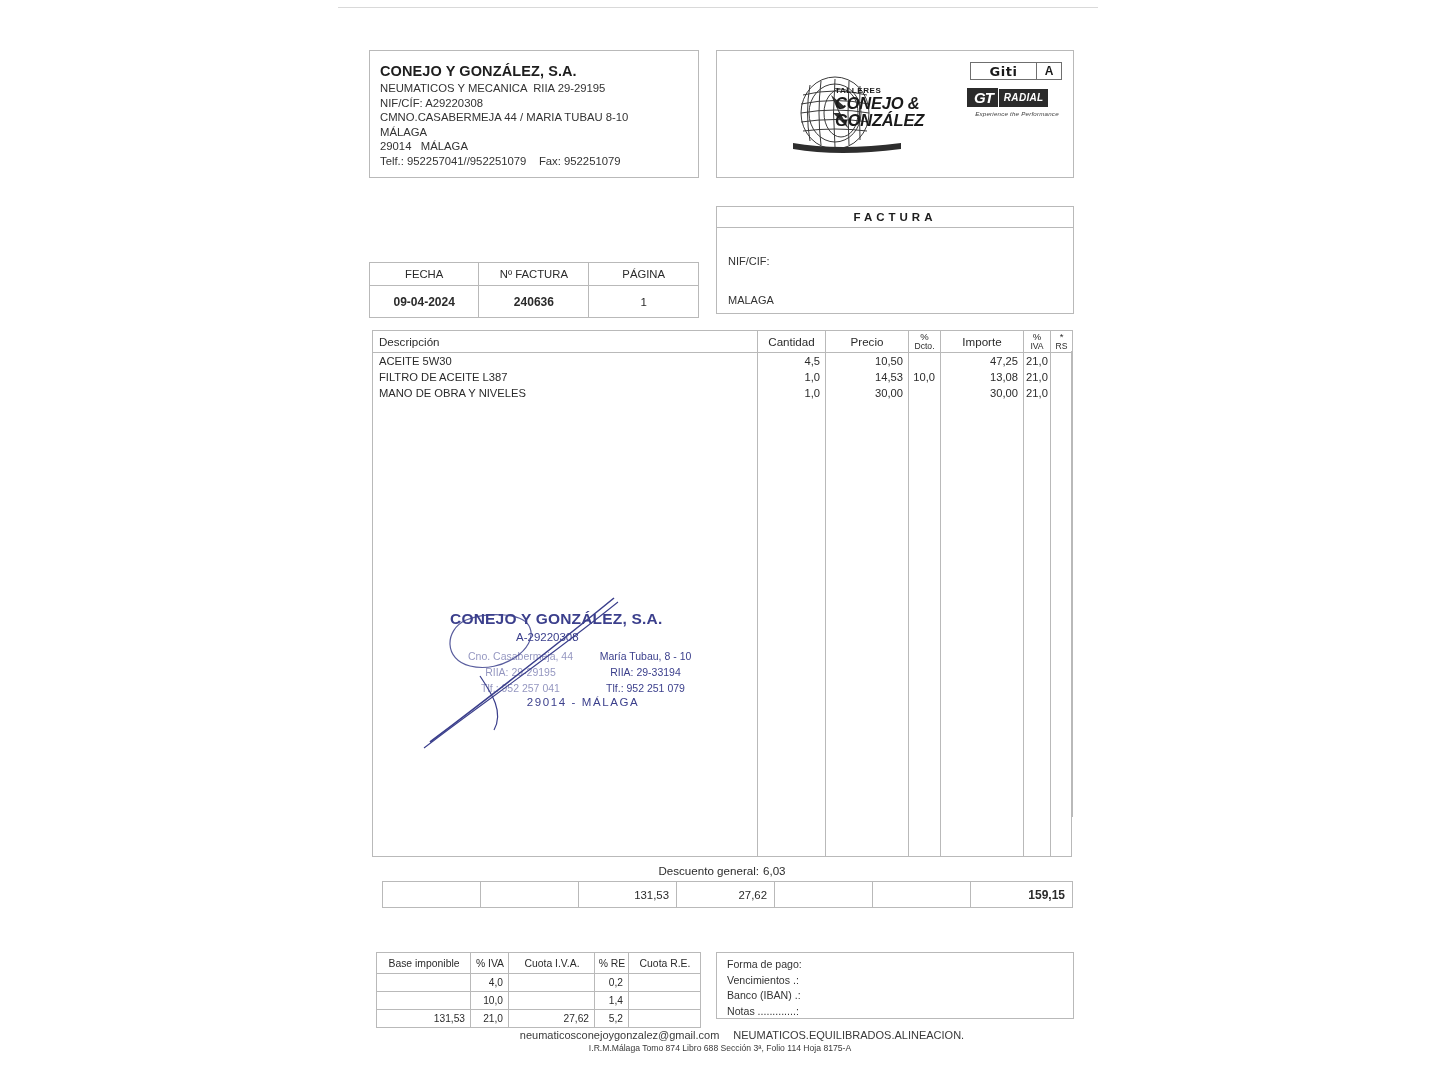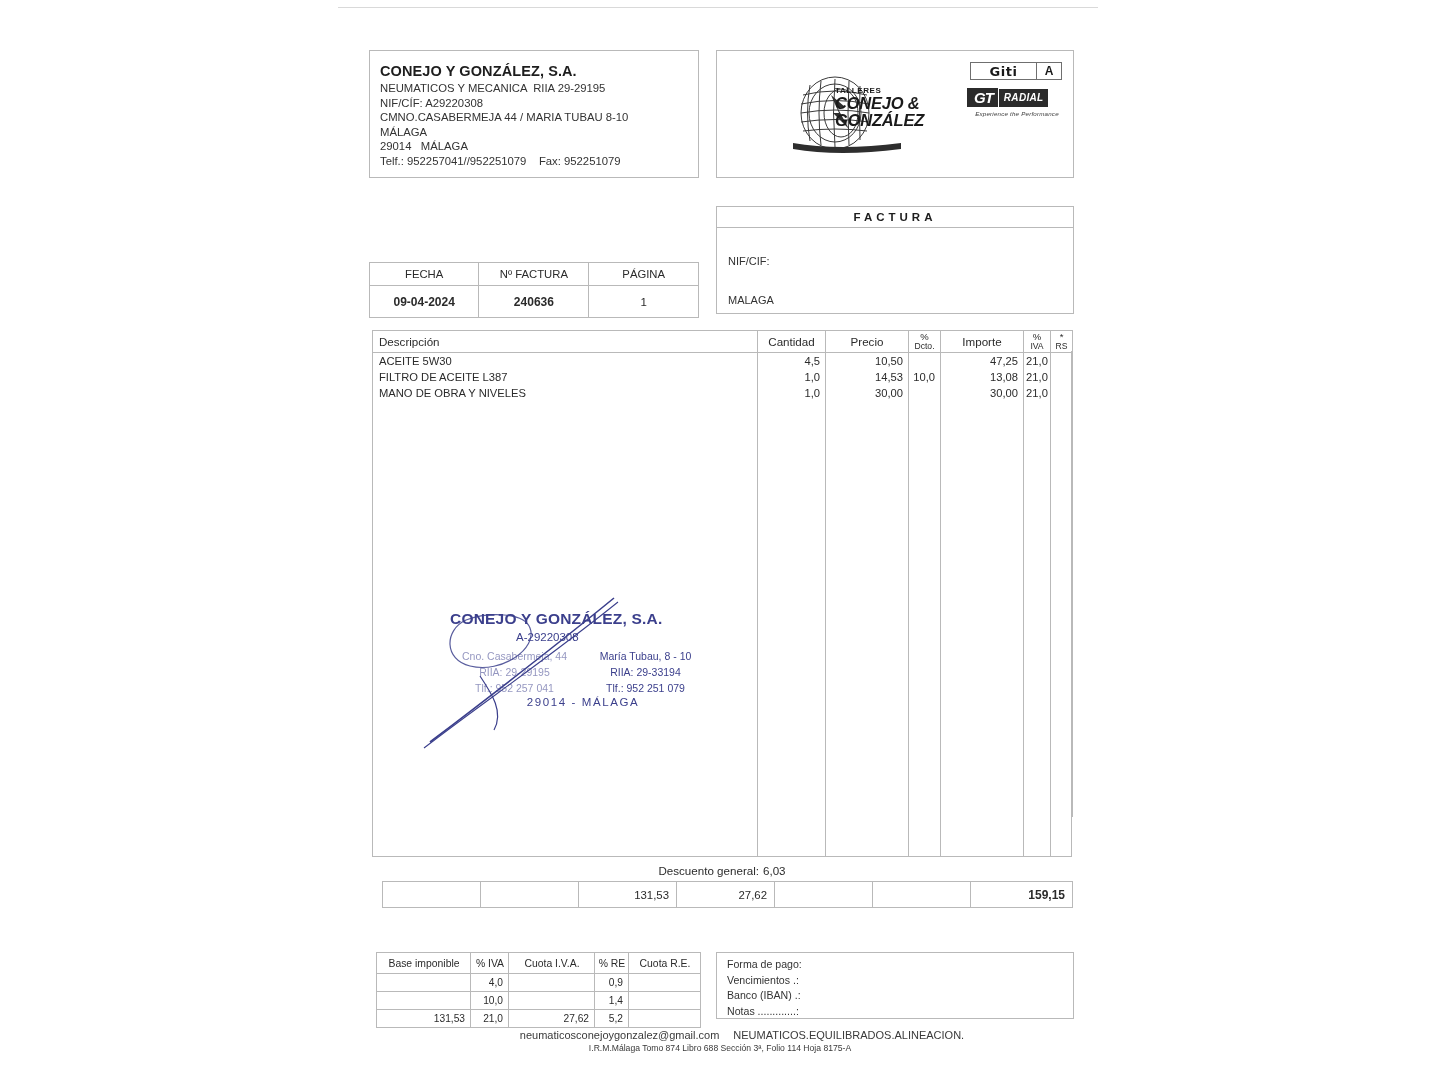--- a/index.html
+++ b/index.html
@@ -165,21 +165,21 @@
   }
   #stamp .st-title {
     position: absolute; left: 22px; top: 10px;
     font-size: 15.5px; font-weight: bold; letter-spacing: .2px;
     white-space: nowrap;
   }
   #stamp .st-nif {
     position: absolute; left: 88px; top: 31px; font-size: 11.5px;
   }
   #stamp .st-col-l {
-    position: absolute; left: 14px; top: 48px; width: 145px;
+    position: absolute; left: 20px; top: 48px; width: 145px;
     text-align: center; font-size: 10.5px; line-height: 16px;
     opacity: .55;
   }
   #stamp .st-col-r {
     position: absolute; left: 145px; top: 48px; width: 145px;
     text-align: center; font-size: 10.5px; line-height: 16px;
   }
   #stamp .st-city {
     position: absolute; left: 40px; top: 96px; width: 230px;
     text-align: center; font-size: 11.5px; letter-spacing: 1.6px;
@@ -686,21 +686,21 @@
         <td>Cuota  I.V.A.</td>
         <td>% RE</td>
         <td>Cuota R.E.</td>
       </tr>
     </thead>
     <tbody id="iva-body">
         <tr>
           <td>&nbsp;</td>
           <td>4,0</td>
           <td>&nbsp;</td>
-          <td>0,9</td>
+          <td>0,2</td>
           <td>&nbsp;</td>
         </tr>
         <tr>
           <td>&nbsp;</td>
           <td>10,0</td>
           <td>&nbsp;</td>
           <td>1,4</td>
           <td>&nbsp;</td>
         </tr>
         <tr>

